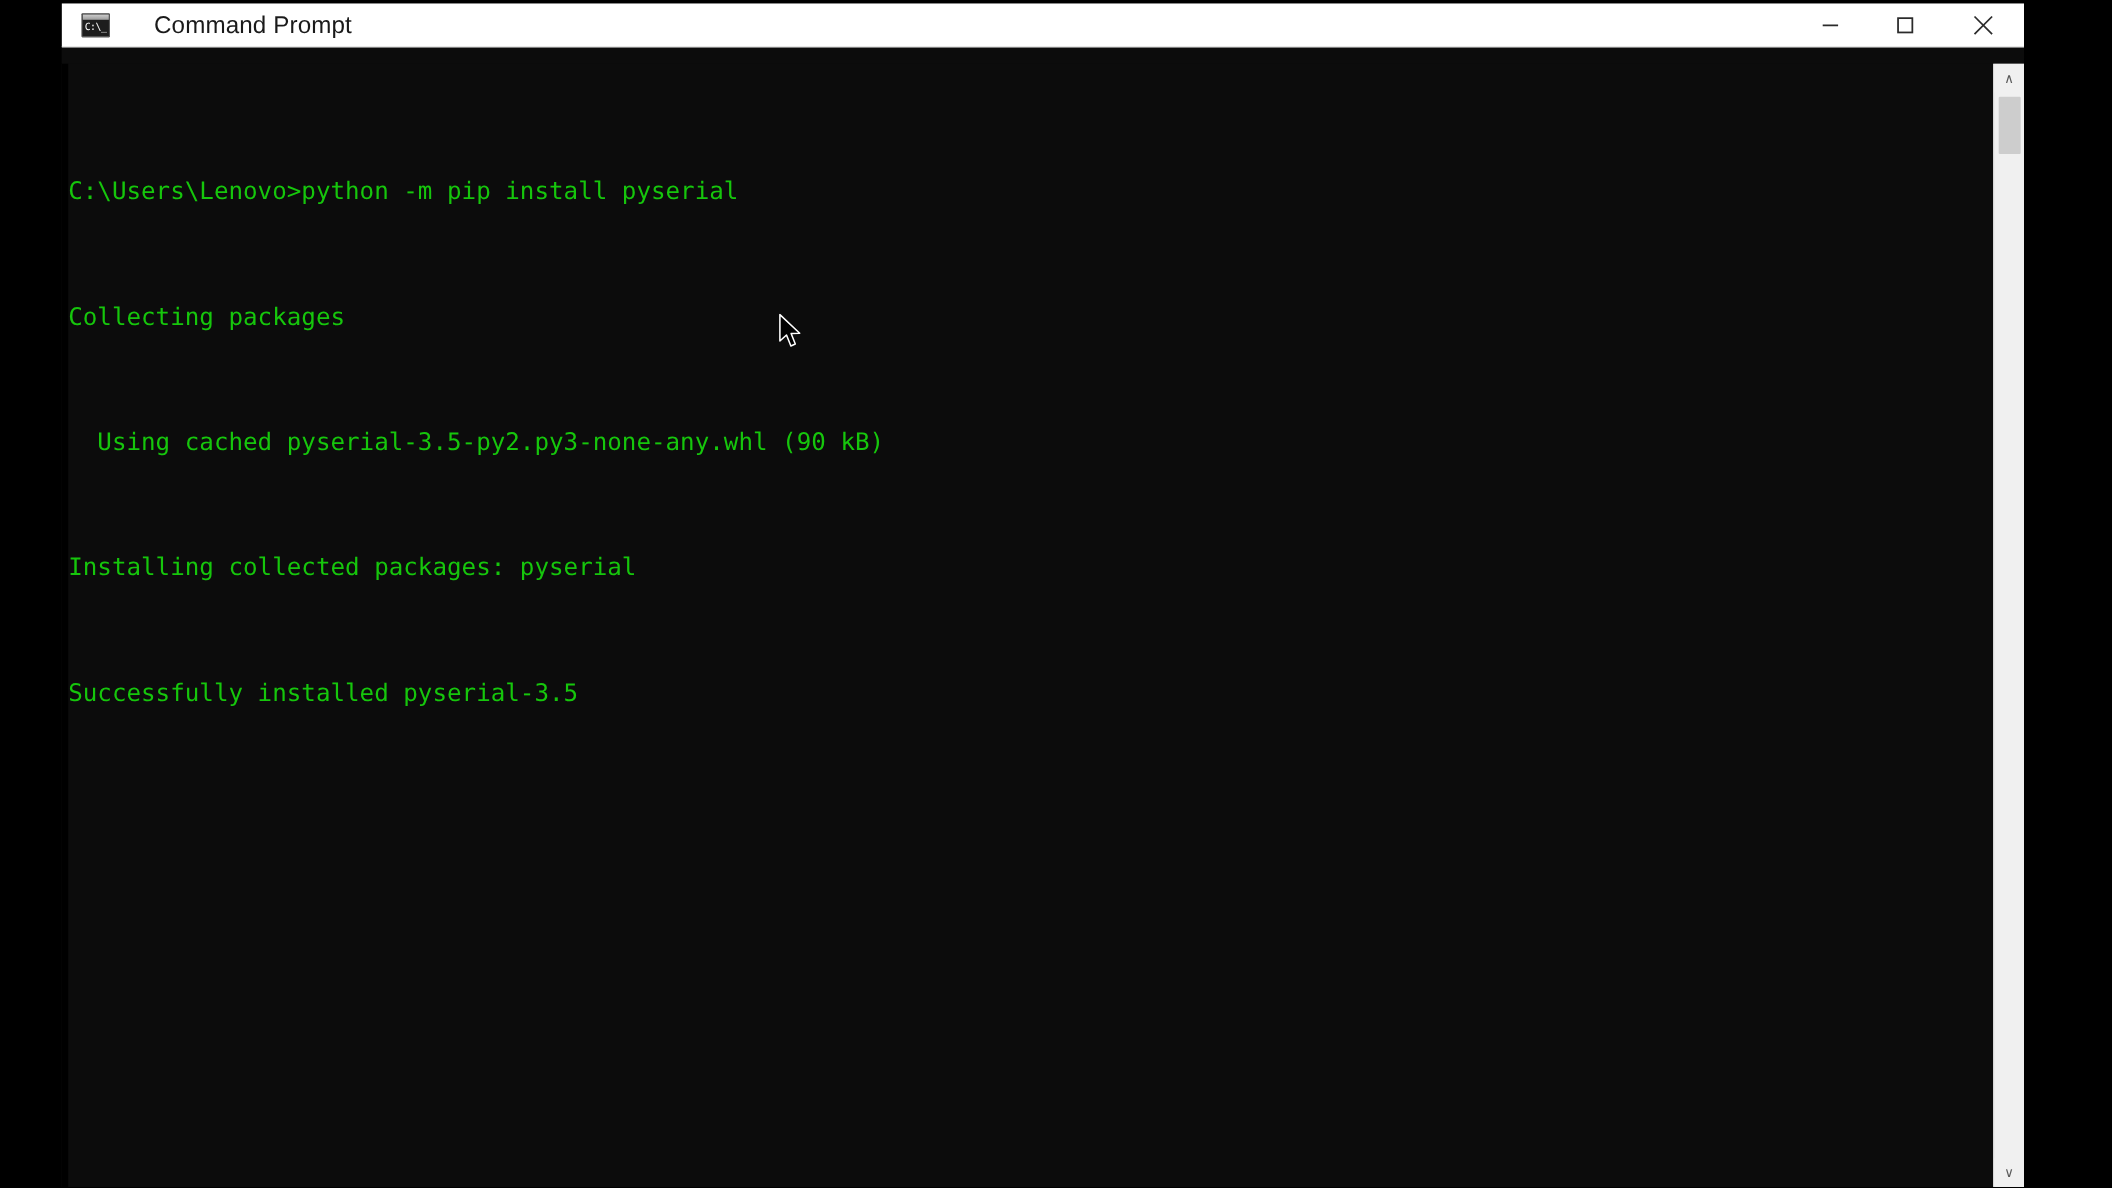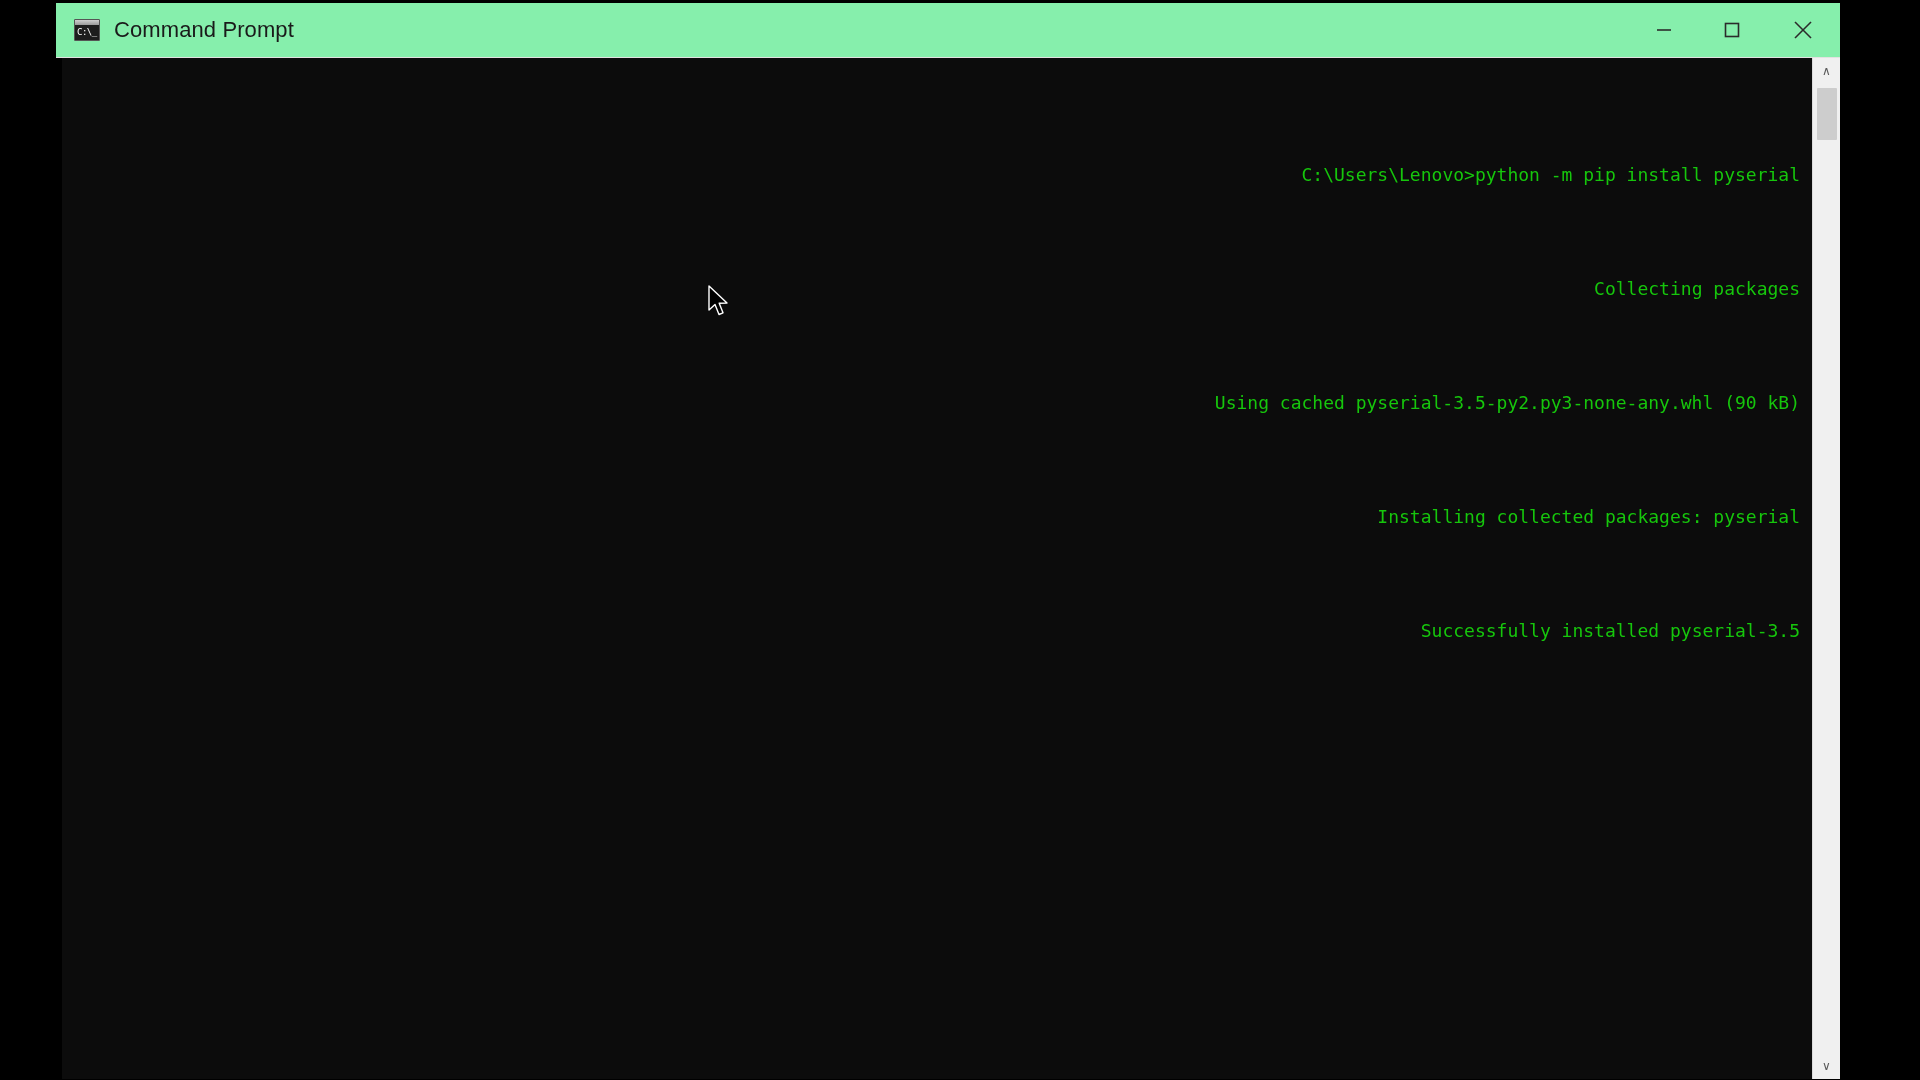--- a/index.html
+++ b/index.html
@@ -30,22 +30,22 @@
     width: 1784px;
     height: 1076px;
     background: #0c0c0c;
     box-sizing: border-box;
     overflow: hidden;
   }
 
   
   #title-bar {
     position: relative;
-    height: 55px;
-    background: #86efac;
+    height: 40px;
+    background: #ffffff;
     display: flex;
     align-items: center;
     border-bottom: 1px solid #e2e2e0;
     box-sizing: border-box;
   }
   #title-left {
     display: flex;
     align-items: center;
     padding-left: 18px;
     height: 100%;
@@ -80,20 +80,21 @@
     line-height: 15px;
     letter-spacing: -0.5px;
     white-space: nowrap;
   }
   #window-title {
     font-family: "Liberation Sans", sans-serif;
     font-size: 22px;
     color: #1a1a1a;
     white-space: nowrap;
     letter-spacing: 0.1px;
+    margin-left: 26px;
   }
 
   #window-controls {
     position: absolute;
     right: 0;
     top: 0;
     height: 100%;
     display: flex;
     align-items: stretch;
   }
@@ -128,26 +129,25 @@
     background: #000000;
   }
   #terminal-text {
     position: absolute;
     left: 6px;
     top: 22px;
     right: 40px;
     bottom: 0;
     color: #16c60c;
     font-family: "DejaVu Sans Mono", monospace;
-    font-size: 18px;
+    font-size: 22px;
     line-height: 38px;
     white-space: pre;
     padding-left: 0px;
     overflow: hidden;
-    text-align: right;
   }
   .term-line {
     height: 38px;
     white-space: pre;
   }
   .term-line.blank { color: transparent; }
   .cursor-block {
     display: inline-block;
     width: 14px;
     height: 6px;

